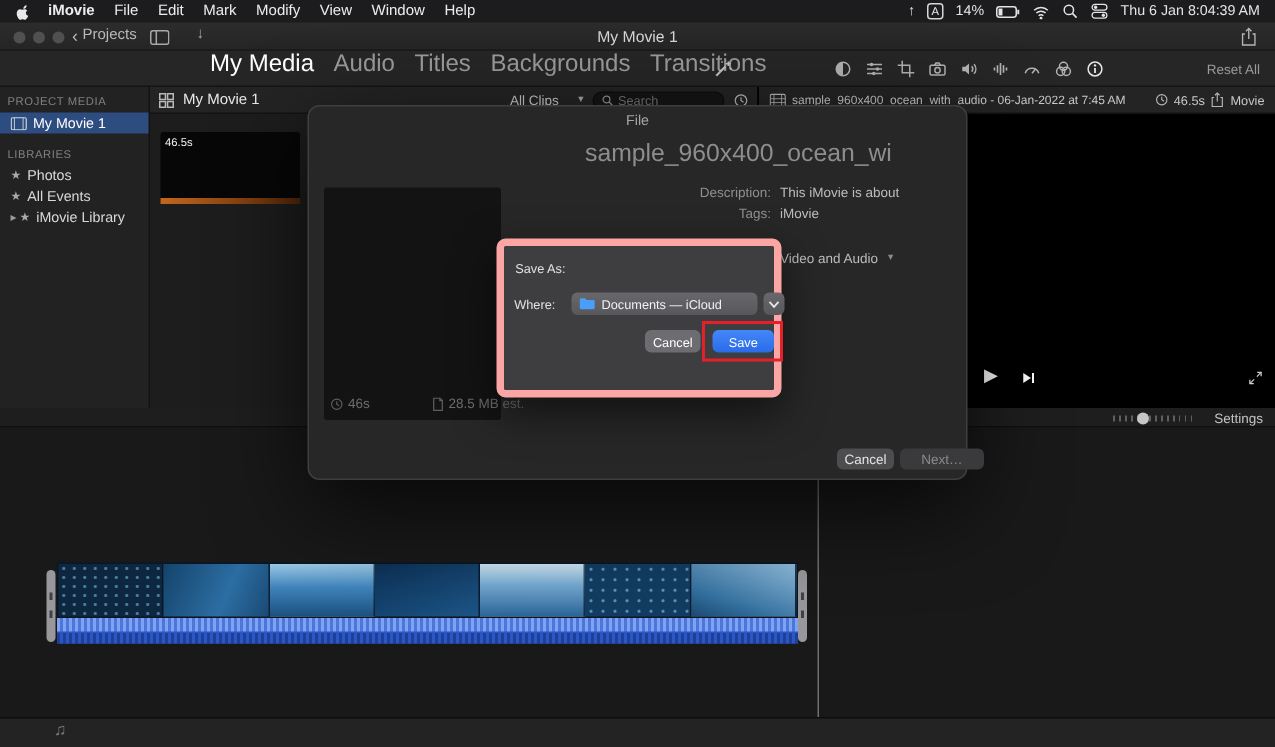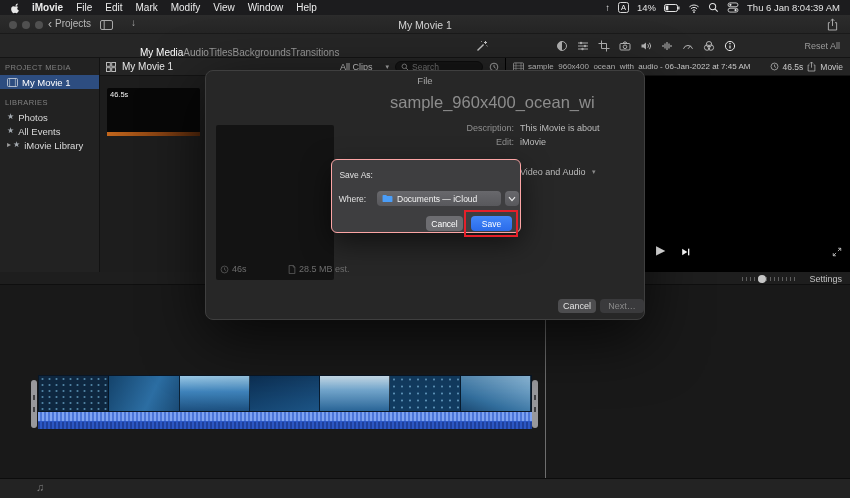--- a/index.html
+++ b/index.html
@@ -31,22 +31,22 @@
     display:flex; align-items:center; gap:3px; }
   .back-btn .g { font-size:12px; line-height:10px; }
   .tb-ic1 { position:absolute; left:100px; top:5px; color:#a8a8a8; }
   .tb-ic2 { position:absolute; left:131px; top:3px; color:#a8a8a8; font-size:10px; }
   .win-title { position:absolute; left:0; right:0; top:4px; text-align:center; font-size:10.5px; color:#d6d6d6; }
   .share-btn { position:absolute; right:12px; top:3px; color:#b5b5b5; }
 
   
   .toolbarbar { position:absolute; left:0; top:34px; width:850px; height:24px; background:#262626;
     border-bottom:1px solid #141414; }
-  .tabs { position:absolute; left:140px; top:0; height:24px; display:flex; align-items:flex-end; 
-    font-size:10px; color:#9b9b9b; }
+  .tabs { position:absolute; left:140px; top:0; height:24px; display:flex; align-items:flex-start; gap:13px;
+    font-size:16px; color:#9b9b9b; }
   .tab.active { color:#ffffff; }
   .wand { position:absolute; left:476px; top:6px; color:#c2c2c2; }
   .adj { position:absolute; left:556px; top:6px; display:flex; gap:9px; color:#b2b2b2; align-items:center; }
   .adj .ab:last-child { color:#e6e6e6; }
   .resetall { position:absolute; right:10px; top:7px; font-size:9px; color:#9a9a9a; }
 
   
   .sidebar { position:absolute; left:0; top:58px; width:100px; height:214px; background:#222222;
     border-right:1px solid #121212; }
   .sb-h { position:absolute; left:5px; font-size:7.5px; color:#808080; letter-spacing:.4px;text-align:center; }
@@ -133,25 +133,25 @@
   .r1 { top:52px; } .r2 { top:66px; } .r3 { top:96px; }
   .dlg-label { position:absolute; left:80px; width:196px; text-align:right; color:#8f8f8f; }
   .dlg-val { position:absolute; left:282px; color:#bdbdbd; white-space:nowrap; }
   .fmt-chev { position:absolute; left:354px; top:1px; font-size:7px; color:#8b8b8b; }
   .dlg-meta { position:absolute; left:0; top:193px; width:100%; height:12px; font-size:9px; color:#6e6e6e; }
   .meta1 { position:absolute; left:14px; display:flex; align-items:center; gap:3px; }
   .meta2 { position:absolute; left:82px; display:flex; align-items:center; gap:3px; }
   .dlg-footbtn { position:absolute; top:228px; height:14px; border-radius:4px; font-size:9px;
     display:flex; align-items:center; justify-content:center; }
   .cancel2 { left:352px; width:38px; background:#4d4d4f; color:#e3e3e3; }
-  .next { left:394px; width:44px; background:#3a3a3c; color:#8b8b8b; }
-
-  
-  .sheet { position:absolute; left:125px; top:88px; width:190px; height:74px; background:#3e3e40;
-    border:1px solid #fca5a5; border-radius:6px; box-shadow:0 10px 28px rgba(0,0,0,.55); }
+  .next { left:394px; width:56px; background:#3a3a3c; color:#8b8b8b; }
+
+  
+  .sheet { position:absolute; left:125px; top:88px; width:190px; height:106px; background:#3e3e40;
+    border:5px solid #fca5a5; border-radius:6px; box-shadow:0 10px 28px rgba(0,0,0,.55); }
   .sh-label { position:absolute; left:0; width:41px; text-align:right; font-size:8.5px; color:#e2e2e2; }
   .lab1 { top:10px; } .lab2 { top:34px;text-align:center; }
   .field { position:absolute; left:45px; top:6px; width:138px; height:16px; background:#1f1f1f;
     border-radius:3px; box-shadow:0 0 0 2px rgba(58,122,234,.8); }
   .field .sel { position:absolute; left:2px; top:2px; right:2px; bottom:2px; background:#3c67b4; color:#fff;
     font-size:8.5px; line-height:12px; white-space:nowrap; overflow:hidden; padding:0 1px; }
   .dropdown { position:absolute; left:45px; top:31px; width:124px; height:15px;
     background:linear-gradient(#68686c,#58585c); border-radius:4px; display:flex; align-items:center; gap:4px;
     padding:0 5px; font-size:8.5px; color:#f2f2f2; }
   .dd-text { white-space:nowrap; overflow:hidden; }
@@ -469,21 +469,21 @@
   <div class="dialog">
     <div class="dlg-head">File</div>
     <div class="dlg-preview"></div>
     <div class="dlg-name">sample_960x400_ocean_wi</div>
 
     <div class="dlg-row r1">
       <span class="dlg-label">Description:</span>
       <span class="dlg-val">This iMovie is about</span>
     </div>
     <div class="dlg-row r2">
-      <span class="dlg-label">Edit:</span>
+      <span class="dlg-label">Tags:</span>
       <span class="dlg-val">iMovie</span>
     </div>
     <div class="dlg-row r3">
       <span class="dlg-label">Format:</span>
       <span class="dlg-val">Video and Audio</span>
       <span class="fmt-chev g">▾</span>
     </div>
 
     <div class="dlg-meta">
       <span class="meta1">

